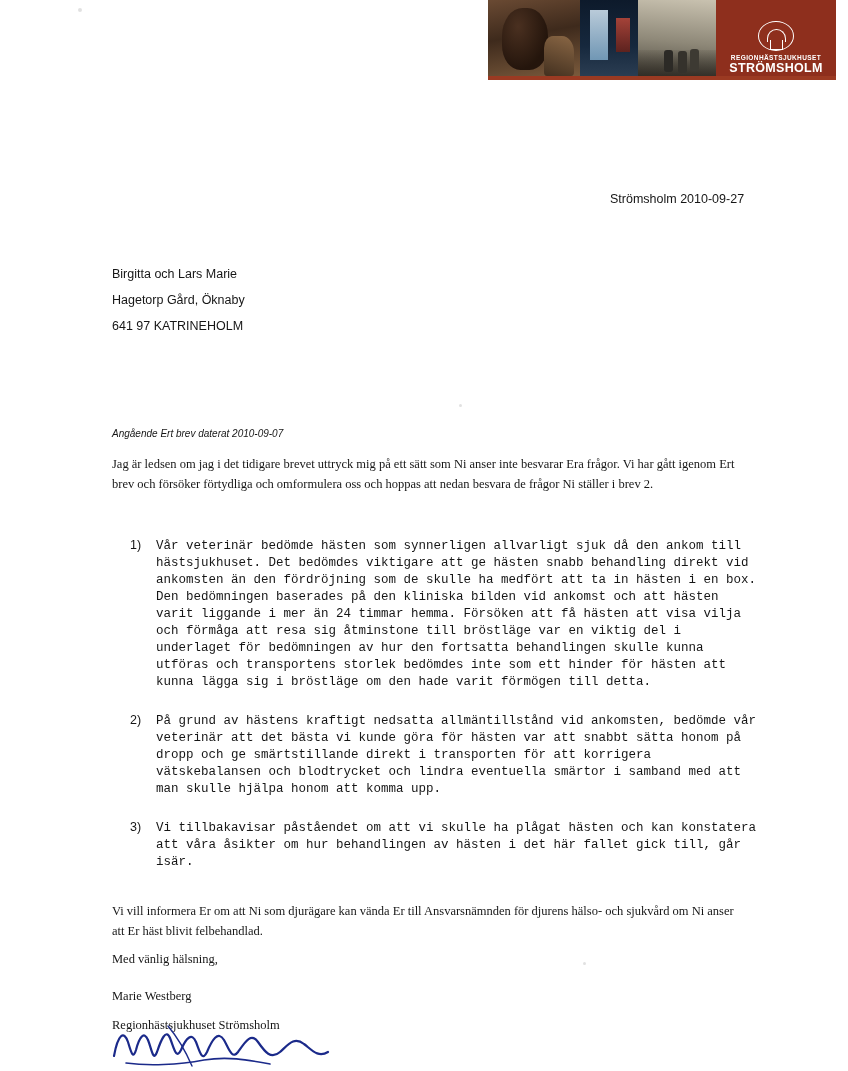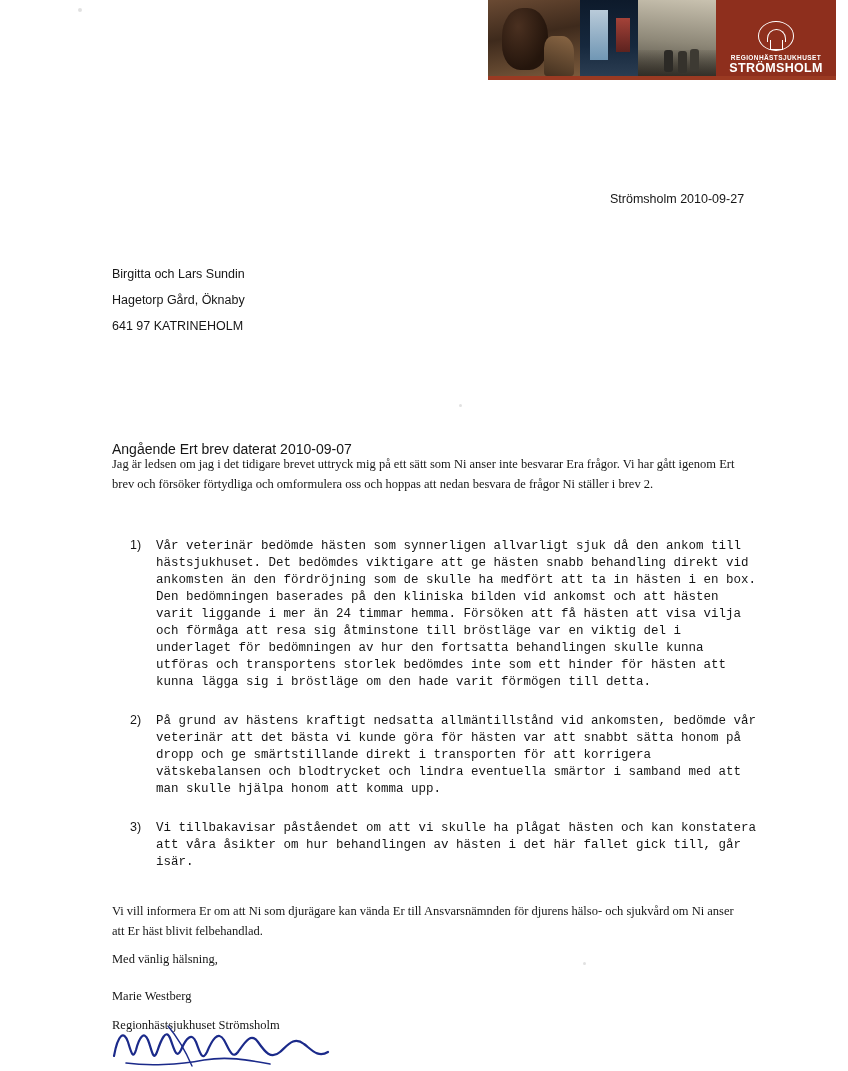--- a/index.html
+++ b/index.html
@@ -160,22 +160,23 @@
   .addr {
     position: absolute;
     left: 112px;
     top: 261px;
     font-size: 12.5px;
     line-height: 26px;
   }
   .subject {
     position: absolute;
     left: 112px;
-    top: 441px;
-    font-size: 14px;
+    top: 428px;
+    font-size: 10px;
+    font-style: italic;
   }
   .para {
     position: absolute;
     left: 112px;
     width: 630px;
     font-size: 12.5px;
     line-height: 19.5px;
     font-family: Liberation Serif, serif;
   }
   .p-intro { top: 455px; }
@@ -242,21 +243,21 @@
     <div class="lh-name">REGIONHÄSTSJUKHUSET</div>
     <div class="lh-sub">STRÖMSHOLM</div>
   </div>
 </div>
 
 <div class="doc">
 
   <div class="date-line">Strömsholm 2010-09-27</div>
 
   <div class="addr">
-    <div>Birgitta och Lars Sundin</div>
+    <div>Birgitta och Lars Marie</div>
     <div>Hagetorp Gård, Öknaby</div>
     <div>641 97  KATRINEHOLM</div>
   </div>
 
   <div class="subject">Angående Ert brev daterat 2010-09-07</div>
 
   <div class="para p-intro">Jag är ledsen om jag i det tidigare brevet uttryck mig på ett sätt som Ni anser inte besvarar Era frågor. Vi har gått igenom Ert brev och försöker förtydliga och omformulera oss och hoppas att nedan besvara de frågor Ni ställer i brev 2.</div>
 
   <ol class="numlist">
     <li>

